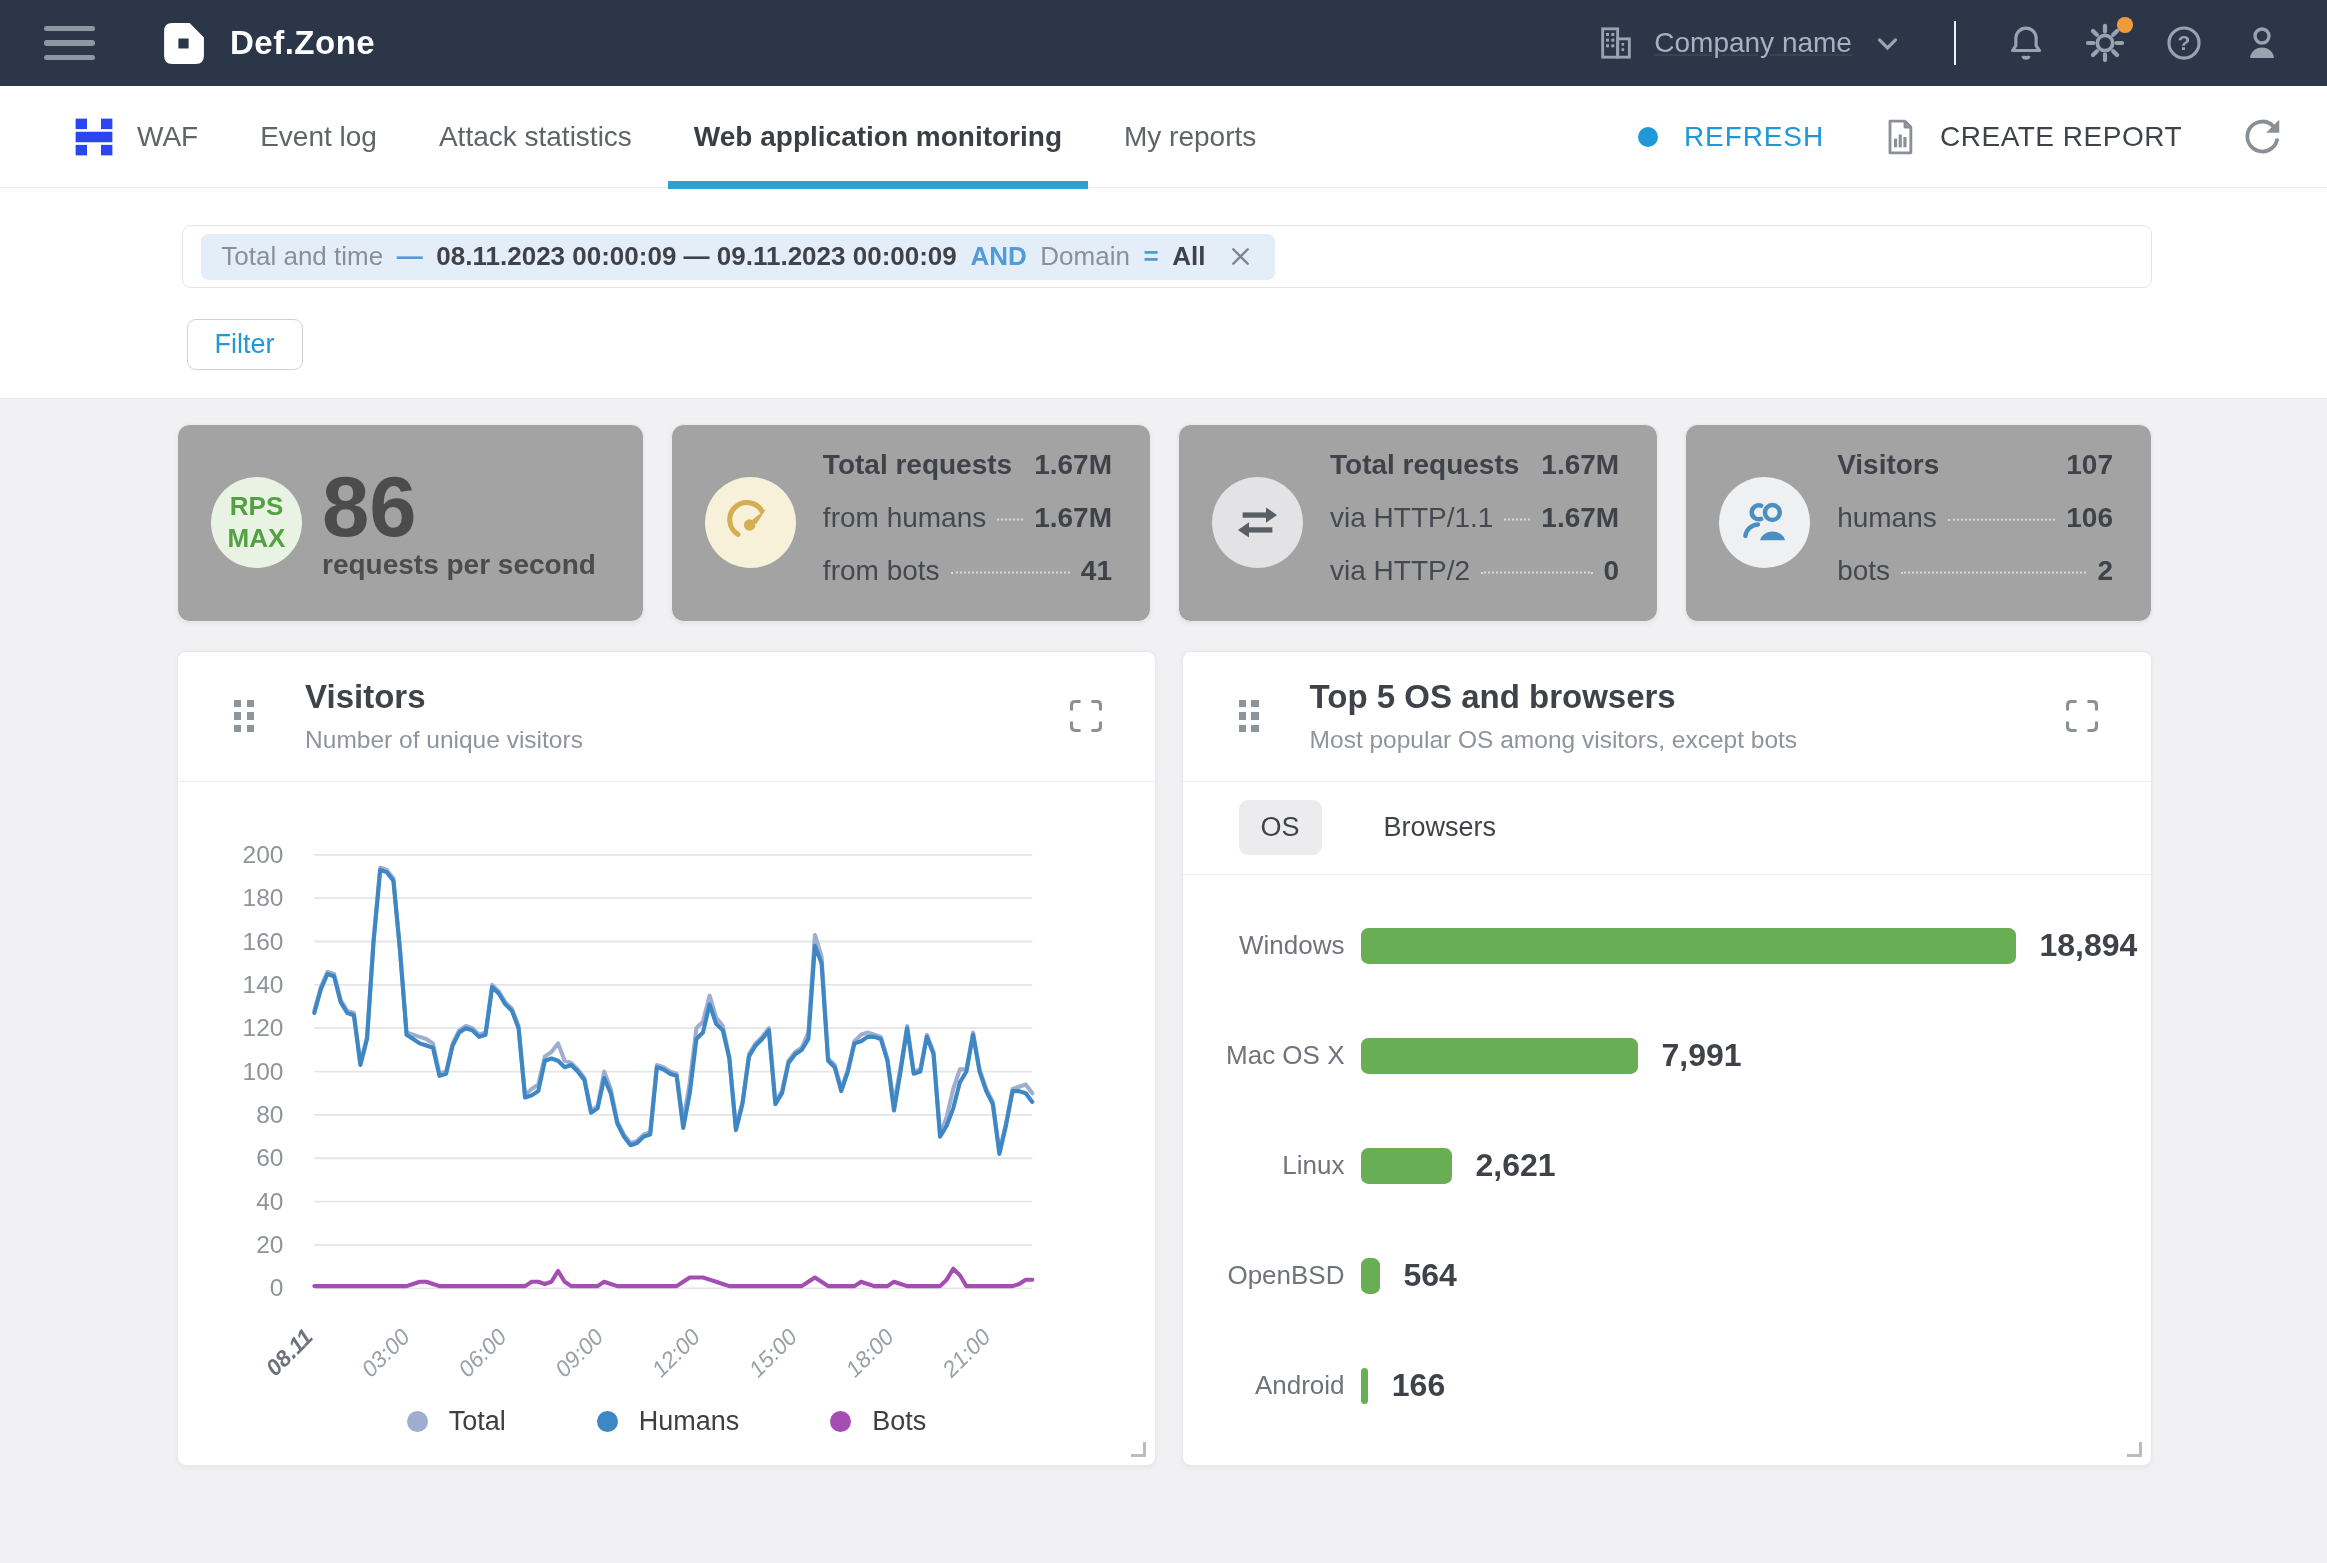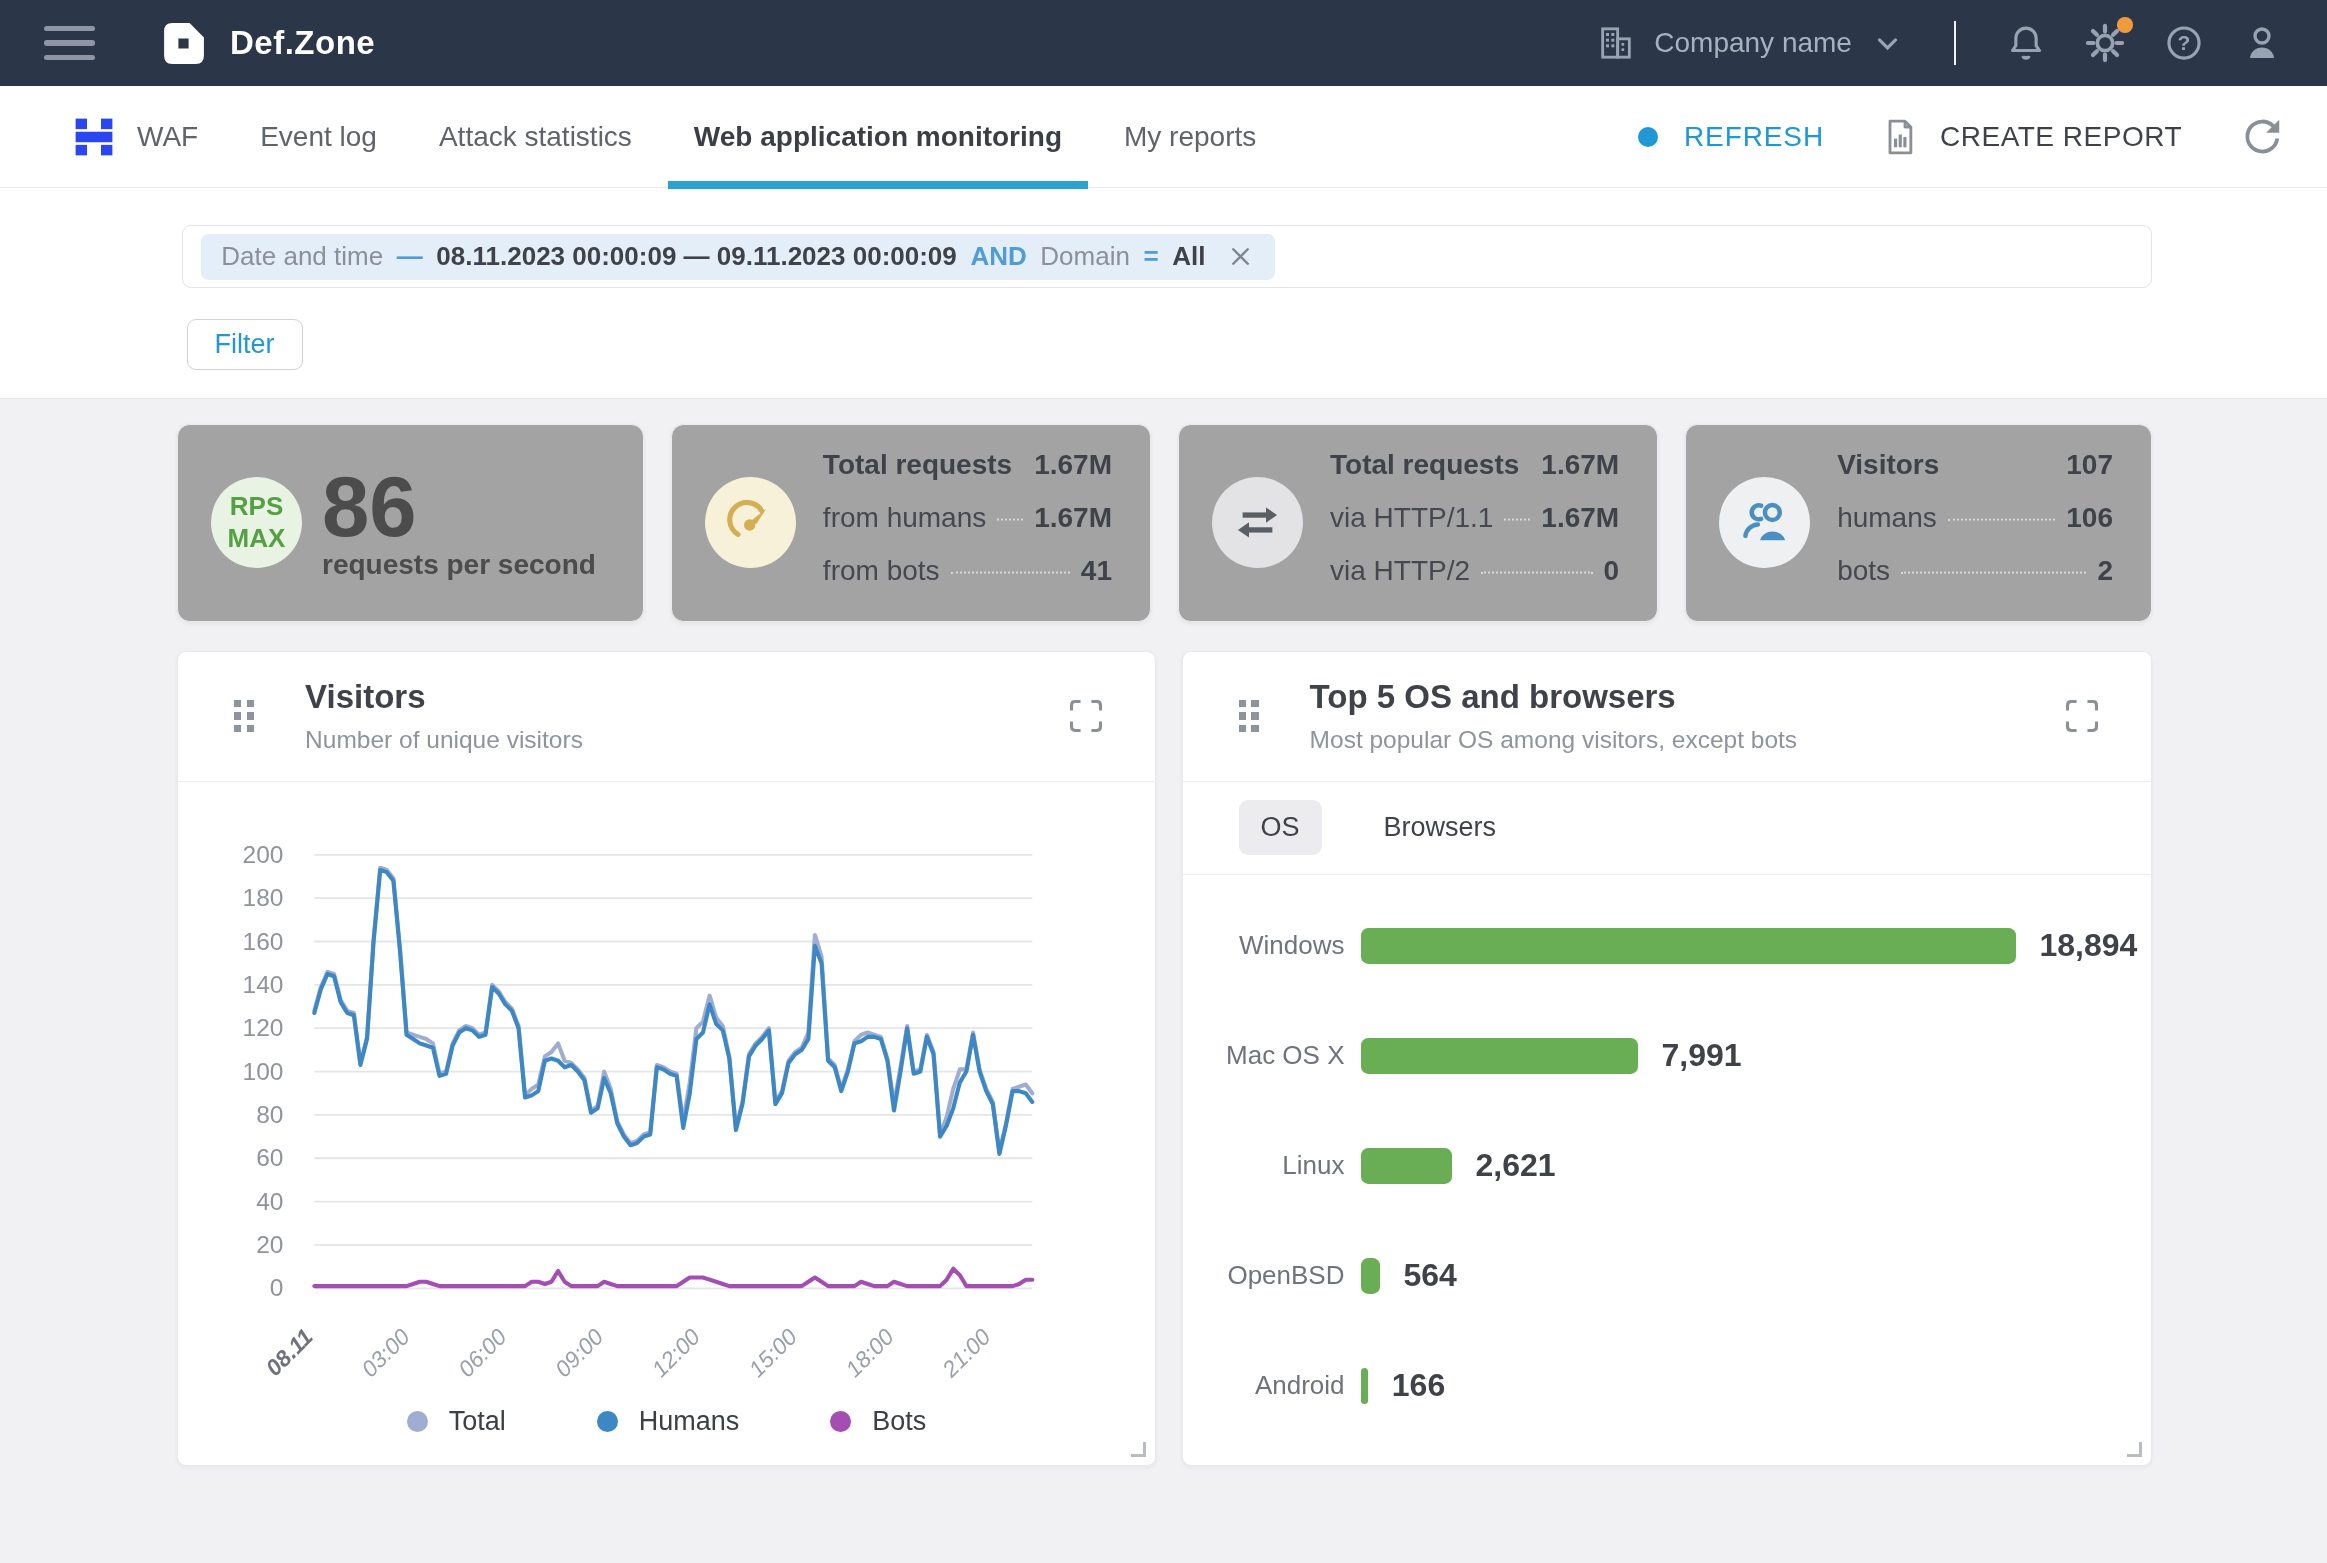--- a/index.html
+++ b/index.html
@@ -5,21 +5,21 @@
   * { margin:0; padding:0; box-sizing:border-box; }
   html,body { width:2327px; height:1564px; }
   body { font-family:"Liberation Sans", sans-serif; background:#f1f1f3; overflow:hidden; color:#3f4349; }
 
   
   .topbar { height:86px; background:#2b3648; display:flex; align-items:center; padding:0 44px; }
   .hamburger { width:51px; cursor:pointer; display:flex; flex-direction:column; gap:9px; }
   .hamburger span { display:block; height:5.5px; border-radius:2.7px; background:#8e96a4; }
   .brand { display:flex; align-items:center; gap:22px; margin-left:64px; }
   .brand-name { color:#ffffff; font-size:33px; font-weight:700; letter-spacing:0.5px; }
-  .topbar-right { margin-left:auto; display:flex; align-items:center; gap:36px; }
+  .topbar-right { margin-left:auto; display:flex; align-items:center; gap:36px;text-decoration:underline; }
   .company { display:flex; align-items:center; gap:18px; color:#a9b1bf; font-size:28px; cursor:pointer; }
   .vdivider { width:2.7px; height:44px; background:#eef1f5; margin:0 12.7px; }
   .icon-btn { position:relative; cursor:pointer; display:flex; align-items:center; }
   .gear-dot { position:absolute; top:-3.6px; right:-5.5px; width:15.5px; height:15.5px; border-radius:50%; background:#ef9a3d; }
 
   
   .tabsbar { height:102px; background:#fff; display:flex; align-items:center; padding:0 44px 0 73px; border-bottom:1.8px solid #ebebed; }
   .tabs { display:flex; align-items:center; gap:62px; height:100%; }
   .tab { font-size:28px; color:#5f6469; position:relative; height:100%; display:flex; align-items:center; gap:22px; cursor:pointer; white-space:nowrap; }
   .tab.active { color:#3a3f45; font-weight:700; }
@@ -208,21 +208,21 @@
       <svg width="45" height="45" viewBox="0 0 24 24" fill="#8a8f96">
           <path d="M13 3a9 9 0 1 0 8.95 10h-2.02A7 7 0 1 1 13 5c1.93 0 3.68.79 4.95 2.05L15 10h7V3l-2.64 2.64A8.96 8.96 0 0 0 13 3z"></path>
         </svg>
     </div>
   </div>
 </nav>
 
 <section class="filter-section">
   <div class="filter-box">
     <div class="chip">
-      <span class="c-gray">Date and time</span>
+      <span class="c-gray">Total and time</span>
       <span class="c-blue">—</span>
       <span class="c-dark">08.11.2023 00:00:09 — 09.11.2023 00:00:09</span>
       <span class="c-blue">AND</span>
       <span class="c-gray">Domain</span>
       <span class="c-blue">=</span>
       <span class="c-dark">All</span>
       <span class="chip-close">
         <svg width="29" height="29" viewBox="0 0 24 24" stroke="#7d848c" stroke-width="2" stroke-linecap="round">
             <path d="M6 6 L18 18 M18 6 L6 18"></path>
           </svg>

